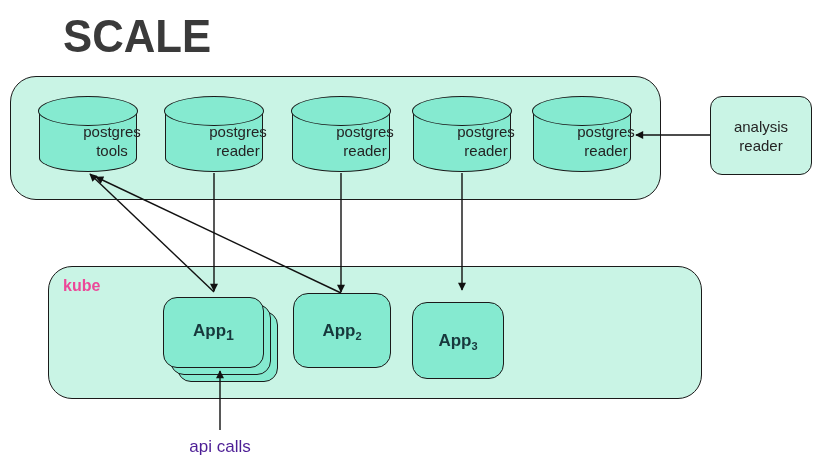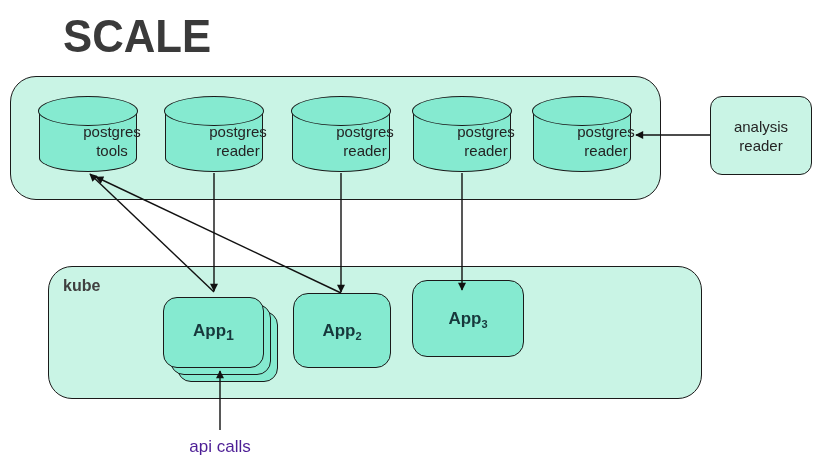--- a/index.html
+++ b/index.html
@@ -15,21 +15,21 @@
     transform:scaleX(0.93); transform-origin:left top;
   }
   .container {
     position:absolute; background:var(--container-fill,#c9f4e5);
     border:1.6px solid var(--border,#1a1a1a); border-radius:26px; z-index:1;
   }
   .db-cluster { left:10px; top:76px; width:651px; height:124px; }
   .kube-box   { left:48px; top:266px; width:654px; height:133px; border-radius:24px; }
   .kube-label {
     position:absolute; left:63px; top:277px; z-index:2;
-    font-size:16px; font-weight:bold; color:#404040;
+    font-size:16px; font-weight:bold; color:#ec4899;
   }
   
   .cylinder {
     position:absolute; width:98px; height:62px; top:110px; z-index:2;
     background:var(--node-fill,#85ead0);
     border:1.6px solid var(--border,#1a1a1a); border-top:none;
     border-radius:0 0 49px 49px / 0 0 14px 14px;
     display:flex; flex-direction:column; align-items:center; justify-content:center;
   }
   .cylinder::before {
@@ -48,21 +48,21 @@
     font-size:15px; line-height:19px; text-align:center; color:#242424;
   }
   .light { background:var(--container-fill,#c9f4e5); }
   .teal  { background:var(--node-fill,#85ead0); }
   .analysis-box { left:710px; top:96px; width:102px; height:79px; border-radius:12px; }
   .app-box {
     font-weight:bold; font-size:17px; color:#17383c;border-radius:15px;
   }
   .app-box sub { font-size:11px; font-weight:bold; line-height:0; }
   .app2 { left:293px; top:293px; width:98px;  height:75px; }
-  .app3 { left:412px; top:280px; width:112px; height:77px; }
+  .app3 { left:412px; top:302px; width:92px; height:77px; }
   .autoscaler { left:563px; top:295px; width:104px; height:73px; border-radius:18px; font-weight:normal; }
   
   .app1-stack { position:absolute; left:163px; top:297px; width:115px; height:86px; z-index:2; }
   .app1-card {
     position:absolute; width:101px; height:71px;
     background:var(--node-fill,#85ead0);
     border:1.6px solid var(--border,#1a1a1a); border-radius:14px;
     display:flex; align-items:center; justify-content:center;
     font-weight:bold; font-size:17px; color:#17383c;
   }

